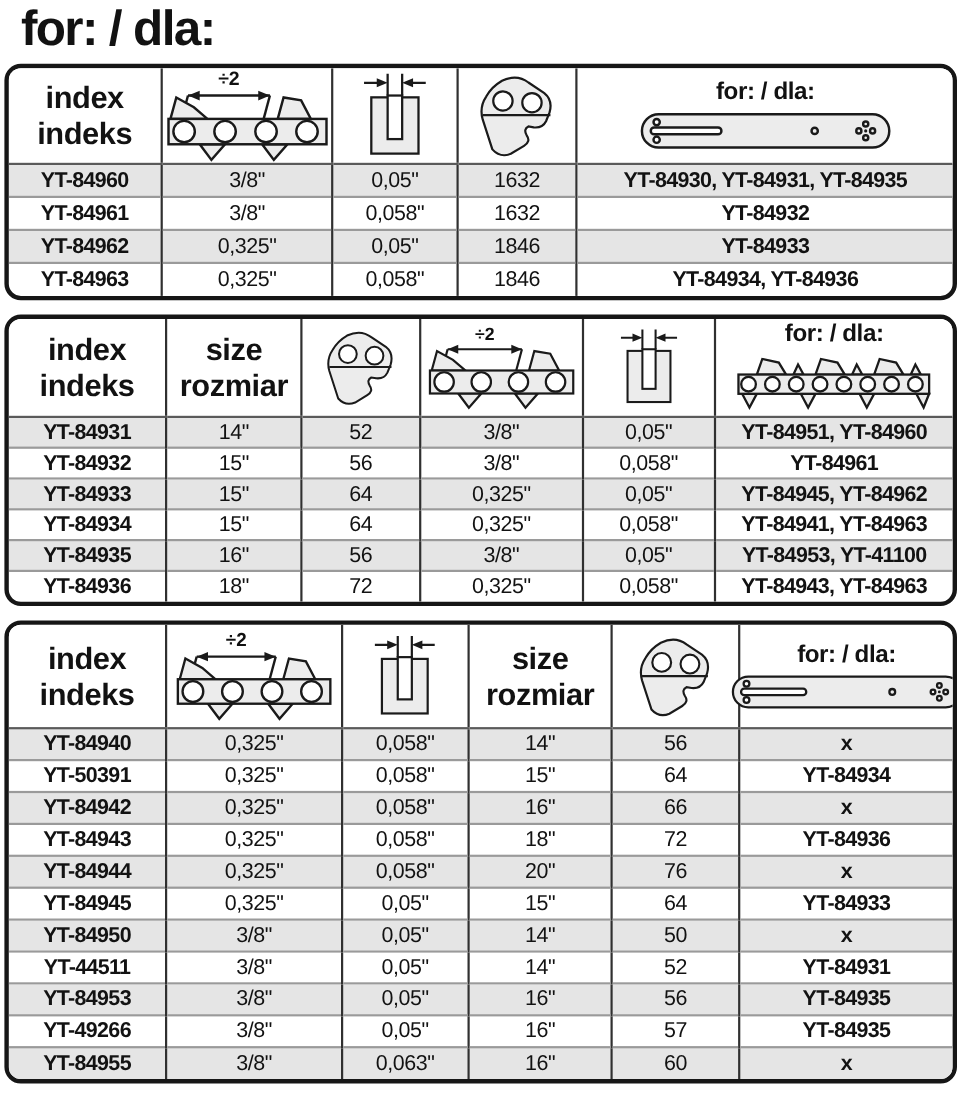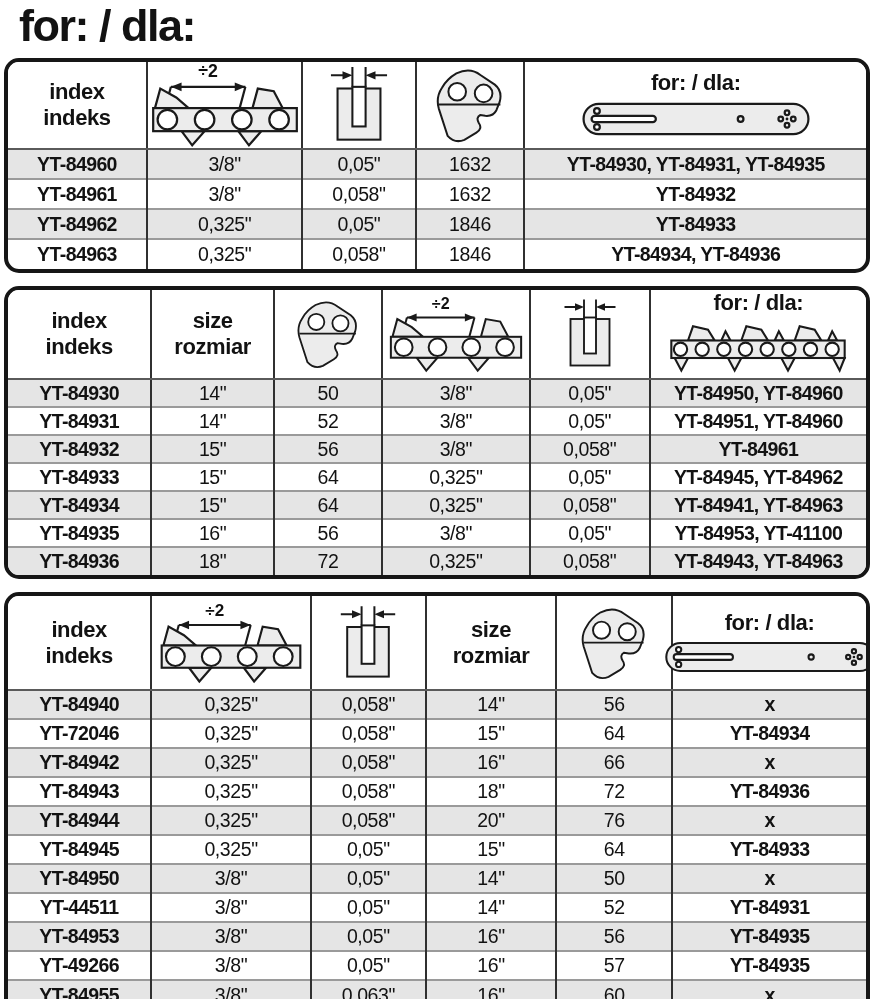--- a/index.html
+++ b/index.html
@@ -48,21 +48,21 @@
   tbody td:first-child, tbody td:last-child { font-weight: bold; letter-spacing: -0.6px; }
 
   .t1 thead tr { height: 86px; }
   .t1 tbody tr { height: 30px; }
   .t2 thead tr { height: 83px; }
   .t2 tbody tr { height: 28px; }
   .t3 thead tr { height: 94px; }
   .t3 tbody tr { height: 29px; }
 
   .hdr-label {
-    font-size: 22px;
+    font-size: 28px;
     font-weight: bold;
     line-height: 1.18;
     white-space: pre-line;
     letter-spacing: -0.4px;
   }
   .hdr-stack { display: flex; flex-direction: column; align-items: center; justify-content: center; gap: 2px; }
   .fordla-label { font-size: 22px; font-weight: bold; letter-spacing: -0.4px; }
   svg { display: block; }
   svg .ink { stroke: #1a1a1a; stroke-width: 2.5; fill: none; }
   svg .plate { stroke: #1a1a1a; stroke-width: 2.5; fill: #ececec; }
@@ -277,28 +277,20 @@
                 <circle class="hole" cx="143" cy="37.5" r="8"></circle>
                 <circle class="hole" cx="169" cy="37.5" r="8"></circle>
                 <circle class="hole" cx="195" cy="37.5" r="8"></circle>
               </svg>
             </div>
           </th>
         </tr>
       </thead>
       <tbody>
           <tr>
-            <td>YT-84930</td>
-            <td>14"</td>
-            <td>50</td>
-            <td>3/8"</td>
-            <td>0,05"</td>
-            <td>YT-84950, YT-84960</td>
-          </tr>
-          <tr>
             <td>YT-84931</td>
             <td>14"</td>
             <td>52</td>
             <td>3/8"</td>
             <td>0,05"</td>
             <td>YT-84951, YT-84960</td>
           </tr>
           <tr>
             <td>YT-84932</td>
             <td>15"</td>
@@ -430,21 +422,21 @@
       <tbody>
           <tr>
             <td>YT-84940</td>
             <td>0,325"</td>
             <td>0,058"</td>
             <td>14"</td>
             <td>56</td>
             <td>x</td>
           </tr>
           <tr>
-            <td>YT-72046</td>
+            <td>YT-50391</td>
             <td>0,325"</td>
             <td>0,058"</td>
             <td>15"</td>
             <td>64</td>
             <td>YT-84934</td>
           </tr>
           <tr>
             <td>YT-84942</td>
             <td>0,325"</td>
             <td>0,058"</td>

